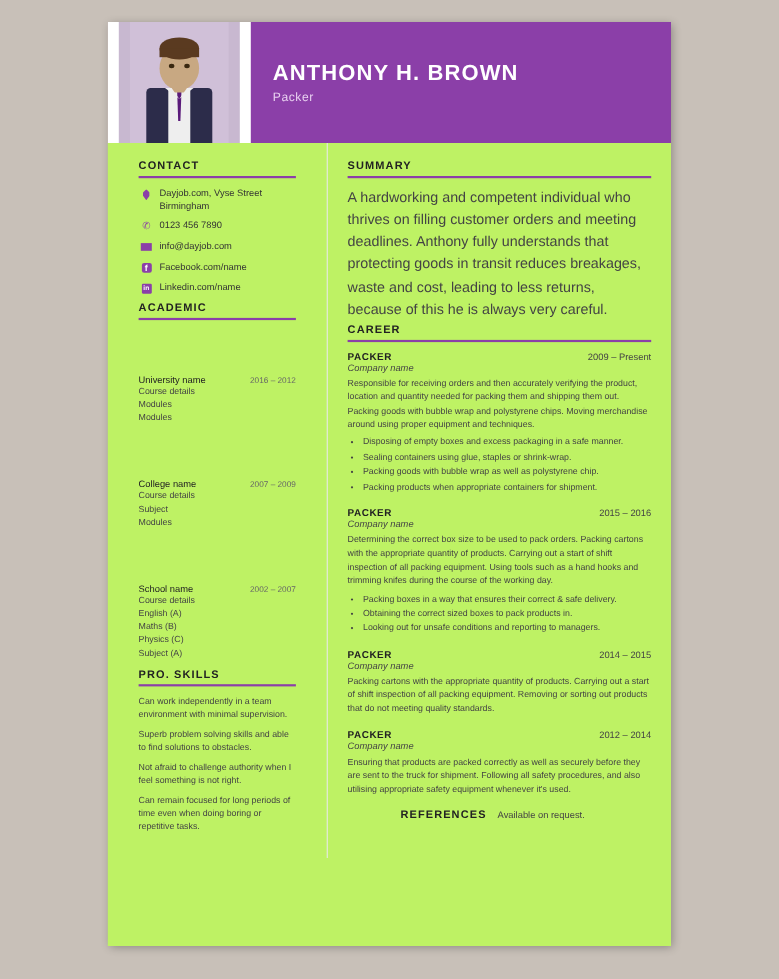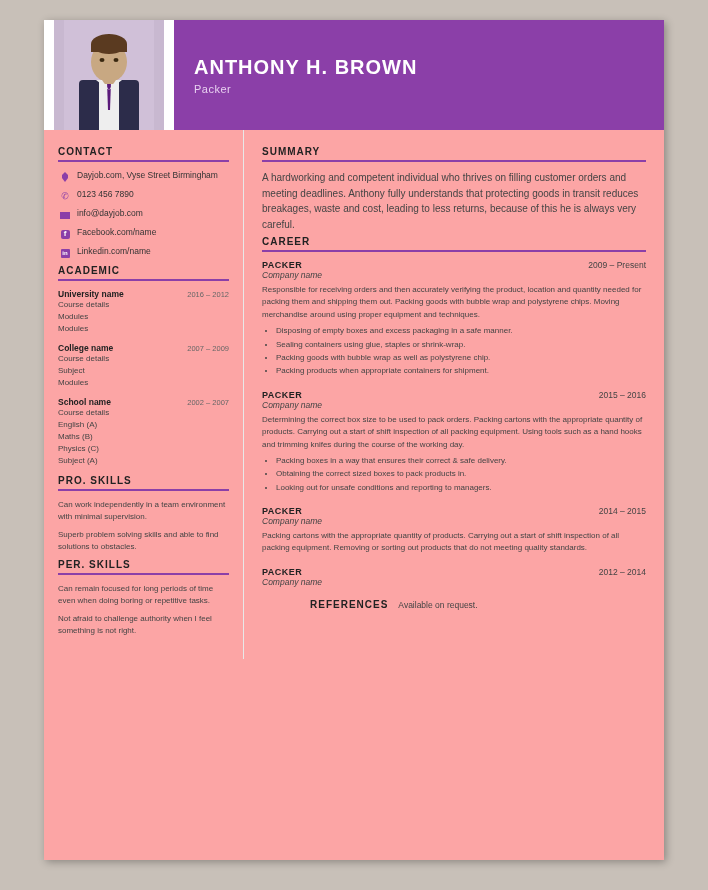--- a/index.html
+++ b/index.html
@@ -14,22 +14,22 @@
     .page-wrapper {
       background: #c8c0b8;
       padding: 20px;
       width: 708px;
       min-height: 890px;
       display: flex;
       justify-content: center;
       align-items: flex-start;
     }
     .resume {
-      background: #fca5a5;
-      width: 620px;
+      background: #bef264;
+      width: 512px;
       min-height: 840px;
       box-shadow: 2px 2px 8px rgba(0,0,0,0.3);
     }
     
     .resume-header {
       background: #8B3FA8;
       display: flex;
       align-items: stretch;
       min-height: 110px;
       position: relative;
@@ -75,21 +75,21 @@
       font-size: 11px;
       letter-spacing: 0.5px;
     }
     
     .resume-body {
       display: flex;
     }
     .left-col {
       width: 200px;
       flex-shrink: 0;
-      padding: 16px 14px;
+      padding: 16px 28px;
       border-right: 1px solid #e8e8e8;
     }
     .right-col {
       flex: 1;
       padding: 16px 18px;
     }
     
     .section-title {
       font-size: 10px;
       font-weight: bold;
@@ -158,43 +158,44 @@
     .academic-entry {
       margin-bottom: 8px;
     }
     .academic-row {
       display: flex;
       justify-content: space-between;
       align-items: baseline;
     }
     .academic-school {
       font-size: 8.5px;
-      font-weight: bold;
+      font-weight: normal;
       color: #222;
+      margin-top: 41px;
     }
     .academic-dates {
       font-size: 7.5px;
       color: #666;
       white-space: nowrap;
     }
     .academic-details {
       font-size: 8px;
       color: #444;
       line-height: 1.5;
     }
     
     .skill-text {
       font-size: 8px;
       color: #444;
       line-height: 1.5;
       margin-bottom: 6px;
     }
     
     .summary-text {
-      font-size: 10px;
+      font-size: 13px;
       color: #444;
       line-height: 1.55;
     }
     .career-entry {
       margin-bottom: 12px;
     }
     .career-header-row {
       display: flex;
       justify-content: space-between;
       align-items: baseline;
@@ -363,23 +364,22 @@
             <div>Maths (B)</div>
             <div>Physics (C)</div>
             <div>Subject (A)</div>
           </div>
         </div>
 
         <div class="section-title">PRO. SKILLS</div>
         <div class="skill-text">Can work independently in a team environment with minimal supervision.</div>
         <div class="skill-text">Superb problem solving skills and able to find solutions to obstacles.</div>
 
-        <div class="section-title">PER. SKILLS</div>
+        <div class="skill-text">Not afraid to challenge authority when I feel something is not right.</div>
         <div class="skill-text">Can remain focused for long periods of time even when doing boring or repetitive tasks.</div>
-        <div class="skill-text">Not afraid to challenge authority when I feel something is not right.</div>
 
       </div>
 
       <div class="right-col">
 
         <div class="section-title">SUMMARY</div>
         <div class="summary-text">A hardworking and competent individual who thrives on filling customer orders and meeting deadlines. Anthony fully understands that protecting goods in transit reduces breakages, waste and cost, leading to less returns, because of this he is always very careful.</div>
 
         <div class="section-title">CAREER</div>
 
@@ -420,20 +420,21 @@
           <div class="career-company">Company name</div>
           <div class="career-desc">Packing cartons with the appropriate quantity of products. Carrying out a start of shift inspection of all packing equipment. Removing or sorting out products that do not meeting quality standards.</div>
         </div>
 
         <div class="career-entry">
           <div class="career-header-row">
             <span class="career-jobtitle">PACKER</span>
             <span class="career-dates">2012 – 2014</span>
           </div>
           <div class="career-company">Company name</div>
+          <div class="career-desc">Ensuring that products are packed correctly as well as securely before they are sent to the truck for shipment. Following all safety procedures, and also utilising appropriate safety equipment whenever it's used.</div>
         </div>
 
         <div class="references-row">
           <span class="references-label">REFERENCES</span>
           <span class="references-text">Available on request.</span>
         </div>
 
       </div>
     </div>
   </div>

